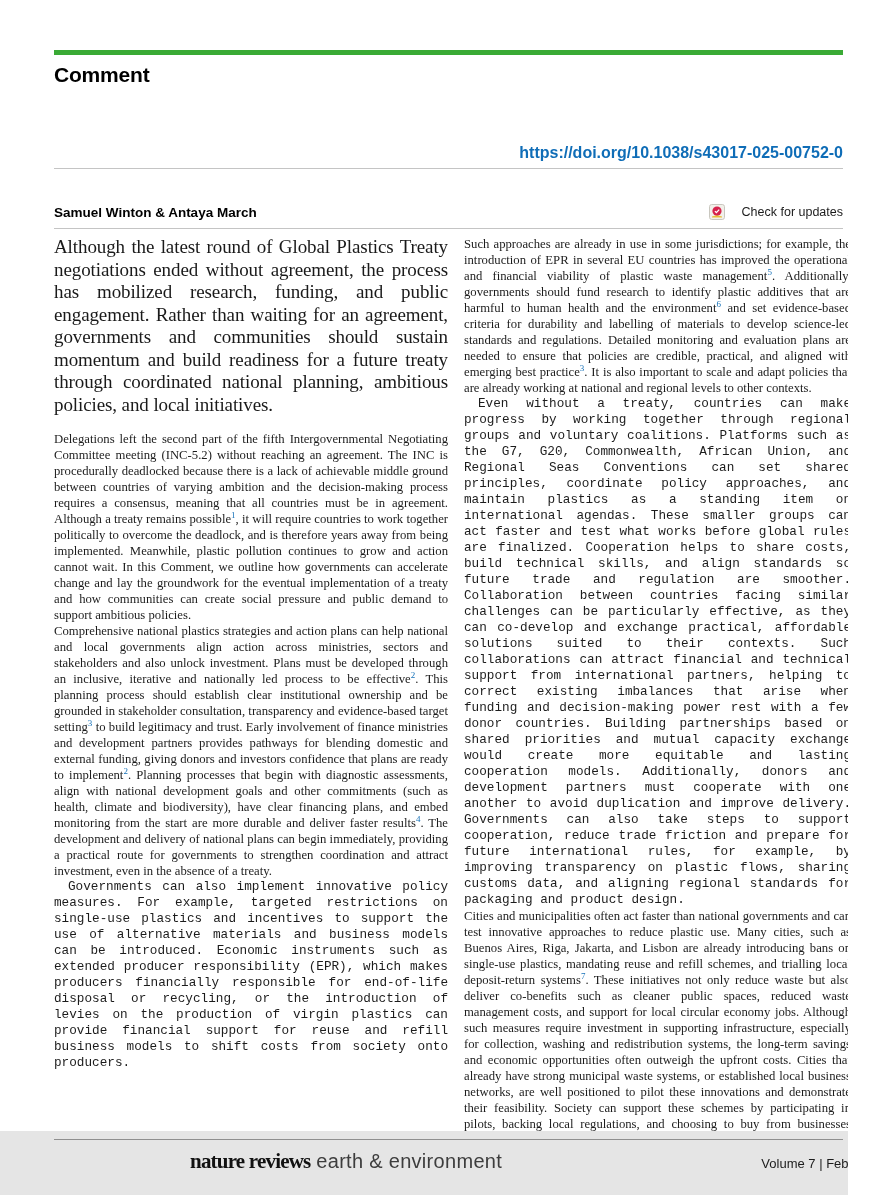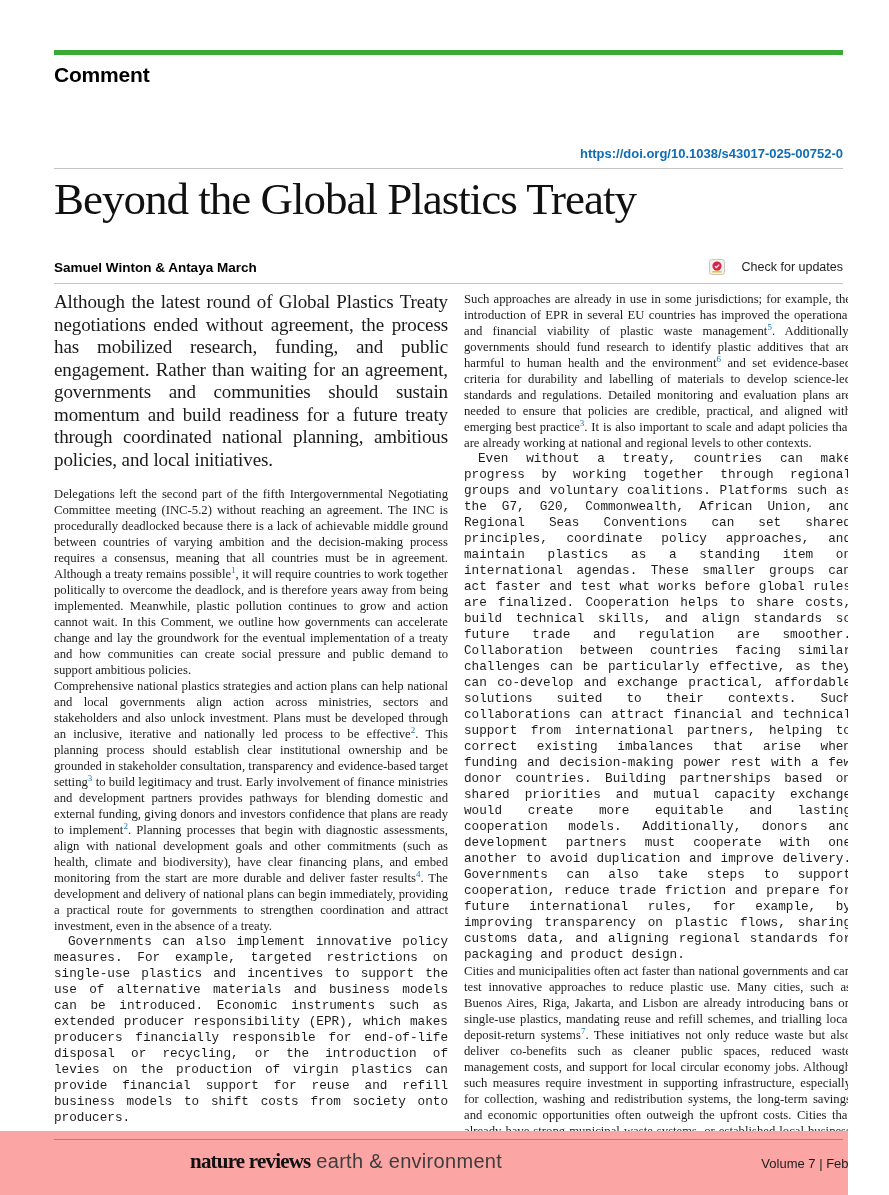--- a/index.html
+++ b/index.html
@@ -13,21 +13,21 @@
 
   .section-label {
     font-family:"Liberation Sans", sans-serif; font-weight:700;
     font-size:21px; line-height:24px; margin-top:8px; color:#000;
     letter-spacing:-0.2px;
   }
 
   .doi-row { margin-top:57px; text-align:right; }
   .doi-link {
     font-family:"Liberation Sans", sans-serif; font-weight:700;
-    font-size:13px; color:#0f6db7; text-decoration:none;
+    font-size:16px; color:#0f6db7; text-decoration:none;
   }
 
   .rule { border:none; border-top:1px solid #c4c4c4; margin:6px 0 0 0; }
 
   .article-title {
     font-size:45px; line-height:50px; font-weight:400; color:#111;
     letter-spacing:-1px; margin-top:5px;
   }
 
   .byline-row {
@@ -64,21 +64,21 @@
   .section-heading {
     font-size:13.8px; line-height:17px; font-weight:700; color:#000;
     margin:9px 0 2px 0;
   }
   .section-heading.right { margin-top:10px; }
 
   sup.ref {
     color:#1470b8; font-size:9px; line-height:0; vertical-align:super;
   }
 
-  .footer { position:absolute; left:0; top:1131px; width:889px; background:#fca5a5; height:64px; }
+  .footer { position:absolute; left:0; top:1131px; width:889px; background:#e5e5e5; height:64px; }
   .footer-rule { margin-left:54px; width:789px; border:none; border-top:1.5px solid #8f8f8f; }
   .footer-row { display:flex; align-items:baseline; margin:9px 0 0 54px; width:835px; }
   .footer-logo { margin-left:136px; white-space:nowrap; }
   .logo-bold {
     font-family:"Liberation Serif", serif; font-weight:700; font-size:21px;
     letter-spacing:-0.8px; color:#111;
   }
   .logo-light {
     font-family:"Liberation Sans", sans-serif; font-weight:400; font-size:20px;
     letter-spacing:0.3px; color:#3d3d3d;
@@ -97,21 +97,20 @@
     <div class="accent-bar"></div>
 
     <div class="section-label">Comment</div>
 
     <div class="doi-row">
       <a class="doi-link" href="#">https://doi.org/10.1038/s43017-025-00752-0</a>
     </div>
 
     <hr class="rule">
 
-    <h1 class="article-title">Beyond the Global Plastics Treaty</h1>
 
     <div class="byline-row">
       <span class="authors">Samuel Winton &amp; Antaya March</span>
       <span class="check-updates">
         <svg width="16" height="16" viewBox="0 0 16 16">
           <rect x="0.5" y="0.5" width="15" height="15" rx="2.2" fill="#f2f0ea" stroke="#c9c7bf"></rect>
           <path d="M3 12.6 L8 11 L13 12.6 L13 13.4 L3 13.4 Z" fill="#e8bf3a"></path>
           <circle cx="8" cy="7" r="4.6" fill="#d6224c"></circle>
           <path d="M5.9 7.1 L7.4 8.6 L10.2 5.6" stroke="#ffffff" stroke-width="1.3" fill="none"></path>
         </svg>

